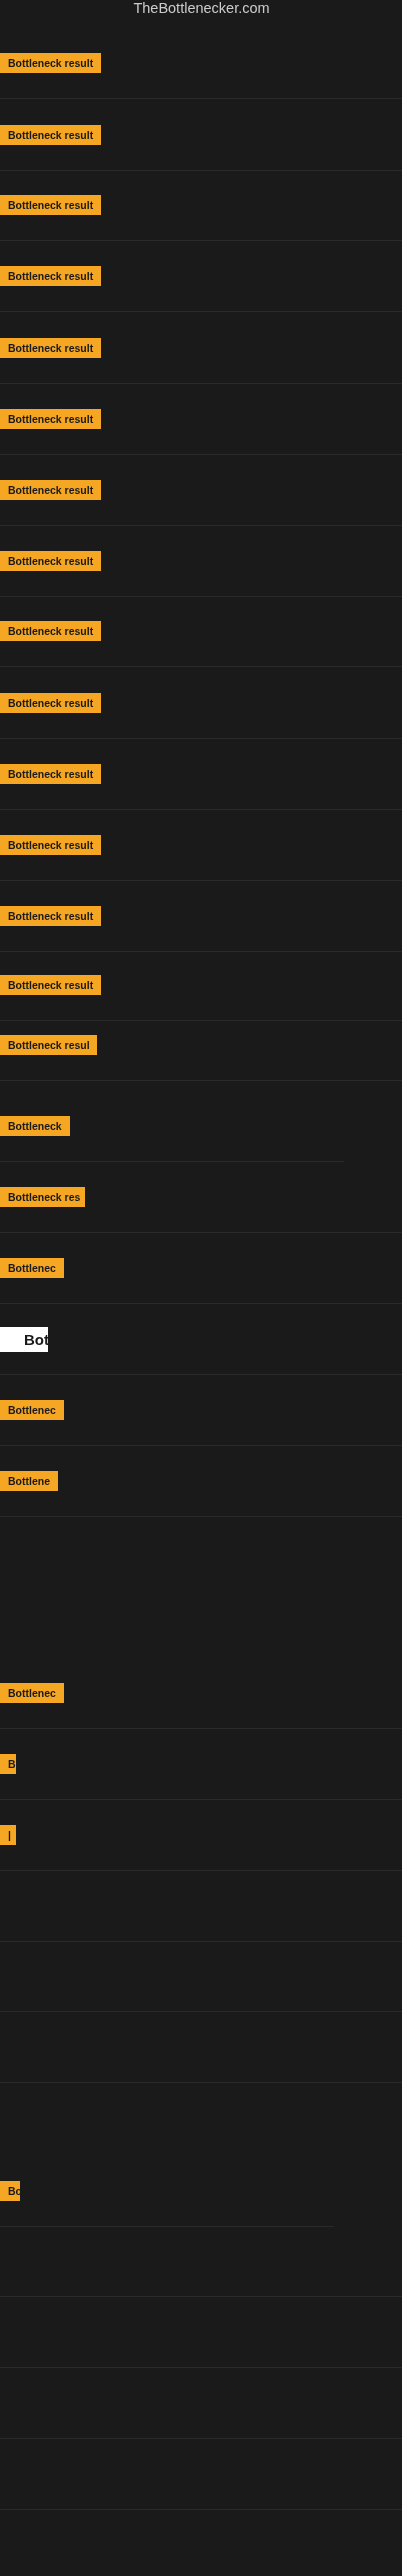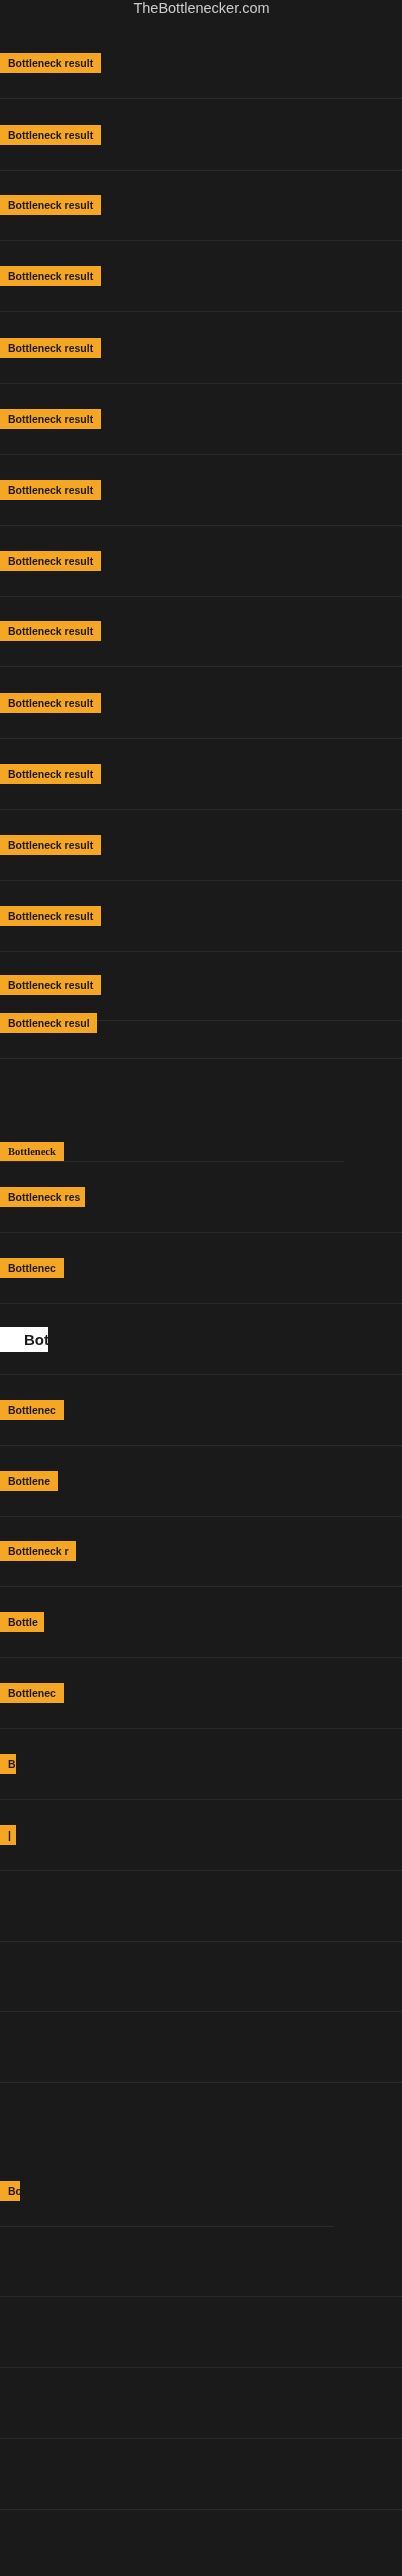--- a/index.html
+++ b/index.html
@@ -65,46 +65,40 @@
     </div>
     <div style="position: absolute; top: 782px; left: 0px; width: 403px; height: 71px; display: flex; align-items: center; border-bottom: 0.8px solid rgb(42, 42, 42);">
       <div style="background-color: rgb(245, 166, 35); color: rgb(26, 26, 26); font-size: 10.5px; font-weight: bold; padding: 4px 8px; display: inline-block; white-space: nowrap; overflow: hidden; max-width: 105px; cursor: pointer;">Bottleneck result</div>
     </div>
     <div style="position: absolute; top: 853px; left: 0px; width: 403px; height: 71px; display: flex; align-items: center; border-bottom: 0.8px solid rgb(42, 42, 42);">
       <div style="background-color: rgb(245, 166, 35); color: rgb(26, 26, 26); font-size: 10.5px; font-weight: bold; padding: 4px 8px; display: inline-block; white-space: nowrap; overflow: hidden; max-width: 105px; cursor: pointer;">Bottleneck result</div>
     </div>
     <div style="position: absolute; top: 922px; left: 0px; width: 403px; height: 71px; display: flex; align-items: center; border-bottom: 0.8px solid rgb(42, 42, 42);">
       <div style="background-color: rgb(245, 166, 35); color: rgb(26, 26, 26); font-size: 10.5px; font-weight: bold; padding: 4px 8px; display: inline-block; white-space: nowrap; overflow: hidden; max-width: 105px; cursor: pointer;">Bottleneck result</div>
     </div>
-    <div style="position: absolute; top: 960px; left: 0px; width: 403px; height: 71px; display: flex; align-items: center; border-bottom: 0.8px solid rgb(42, 42, 42);">
+    <div style="position: absolute; top: 982px; left: 0px; width: 403px; height: 71px; display: flex; align-items: center; border-bottom: 0.8px solid rgb(42, 42, 42);">
       <div style="background-color: rgb(245, 166, 35); color: rgb(26, 26, 26); font-size: 10.5px; font-weight: bold; padding: 4px 8px; display: inline-block; white-space: nowrap; overflow: hidden; max-width: 97px; cursor: pointer;">Bottleneck resul</div>
     </div>
-    <div style="position: absolute; top: 1063px; left: 0px; width: 344px; height: 71px; display: flex; align-items: flex-end; border-bottom: 0.8px solid rgb(42, 42, 42); font-family: Liberation Serif, serif;">
+    <div style="position: absolute; top: 1063px; left: 0px; width: 344px; height: 71px; display: flex; align-items: center; border-bottom: 0.8px solid rgb(42, 42, 42);">
       <div style="background-color: rgb(245, 166, 35); color: rgb(26, 26, 26); font-size: 10.5px; font-weight: bold; padding: 4px 8px; display: inline-block; white-space: nowrap; overflow: hidden; max-width: 72px; cursor: pointer;">Bottleneck</div>
     </div>
     <div style="position: absolute; top: 1134px; left: 0px; width: 403px; height: 71px; display: flex; align-items: center; border-bottom: 0.8px solid rgb(42, 42, 42);">
       <div style="background-color: rgb(245, 166, 35); color: rgb(26, 26, 26); font-size: 10.5px; font-weight: bold; padding: 4px 8px; display: inline-block; white-space: nowrap; overflow: hidden; max-width: 85px; cursor: pointer;">Bottleneck res</div>
     </div>
     <div style="position: absolute; top: 1205px; left: 0px; width: 403px; height: 71px; display: flex; align-items: center; border-bottom: 0.8px solid rgb(42, 42, 42);">
       <div style="background-color: rgb(245, 166, 35); color: rgb(26, 26, 26); font-size: 10.5px; font-weight: bold; padding: 4px 8px; display: inline-block; white-space: nowrap; overflow: hidden; max-width: 66px; cursor: pointer;">Bottlenec</div>
     </div>
     <div style="position: absolute; top: 1276px; left: 0px; width: 403px; height: 71px; display: flex; align-items: center; border-bottom: 0.8px solid rgb(42, 42, 42);">
       <div style="background-color: #ffffff; color: rgb(26, 26, 26); font-size: 15px; font-weight: bold; padding: 4px 24px; display: inline-block; white-space: nowrap; overflow: hidden; max-width: 48px; cursor: pointer;">Bottler</div>
     </div>
     <div style="position: absolute; top: 1347px; left: 0px; width: 403px; height: 71px; display: flex; align-items: center; border-bottom: 0.8px solid rgb(42, 42, 42);">
       <div style="background-color: rgb(245, 166, 35); color: rgb(26, 26, 26); font-size: 10.5px; font-weight: bold; padding: 4px 8px; display: inline-block; white-space: nowrap; overflow: hidden; max-width: 66px; cursor: pointer;">Bottlenec</div>
     </div>
     <div style="position: absolute; top: 1418px; left: 0px; width: 403px; height: 71px; display: flex; align-items: center; border-bottom: 0.8px solid rgb(42, 42, 42);">
       <div style="background-color: rgb(245, 166, 35); color: rgb(26, 26, 26); font-size: 10.5px; font-weight: bold; padding: 4px 8px; display: inline-block; white-space: nowrap; overflow: hidden; max-width: 60px; cursor: pointer;">Bottlene</div>
-    </div>
-    <div style="position: absolute; top: 1488px; left: 0px; width: 403px; height: 71px; display: flex; align-items: center; border-bottom: 0.8px solid rgb(42, 42, 42);">
-      <div style="background-color: rgb(245, 166, 35); color: rgb(26, 26, 26); font-size: 10.5px; font-weight: bold; padding: 4px 8px; display: inline-block; white-space: nowrap; overflow: hidden; max-width: 76px; cursor: pointer;">Bottleneck r</div>
-    </div>
-    <div style="position: absolute; top: 1559px; left: 0px; width: 403px; height: 71px; display: flex; align-items: center; border-bottom: 0.8px solid rgb(42, 42, 42);">
-      <div style="background-color: rgb(245, 166, 35); color: rgb(26, 26, 26); font-size: 10.5px; font-weight: bold; padding: 4px 8px; display: inline-block; white-space: nowrap; overflow: hidden; max-width: 44px; cursor: pointer;">Bottle</div>
     </div>
     <div style="position: absolute; top: 1630px; left: 0px; width: 403px; height: 71px; display: flex; align-items: center; border-bottom: 0.8px solid rgb(42, 42, 42);">
       <div style="background-color: rgb(245, 166, 35); color: rgb(26, 26, 26); font-size: 10.5px; font-weight: bold; padding: 4px 8px; display: inline-block; white-space: nowrap; overflow: hidden; max-width: 66px; cursor: pointer;">Bottlenec</div>
     </div>
     <div style="position: absolute; top: 1701px; left: 0px; width: 403px; height: 71px; display: flex; align-items: center; border-bottom: 0.8px solid rgb(42, 42, 42);">
       <div style="background-color: rgb(245, 166, 35); color: rgb(26, 26, 26); font-size: 10.5px; font-weight: bold; padding: 4px 8px; display: inline-block; white-space: nowrap; overflow: hidden; max-width: 16px; cursor: pointer;">B</div>
     </div>
     <div style="position: absolute; top: 1772px; left: 0px; width: 403px; height: 71px; display: flex; align-items: center; border-bottom: 0.8px solid rgb(42, 42, 42);">
       <div style="background-color: rgb(245, 166, 35); color: rgb(26, 26, 26); font-size: 10.5px; font-weight: bold; padding: 4px 8px; display: inline-block; white-space: nowrap; overflow: hidden; max-width: 8px; cursor: pointer;">|</div>
     </div>

